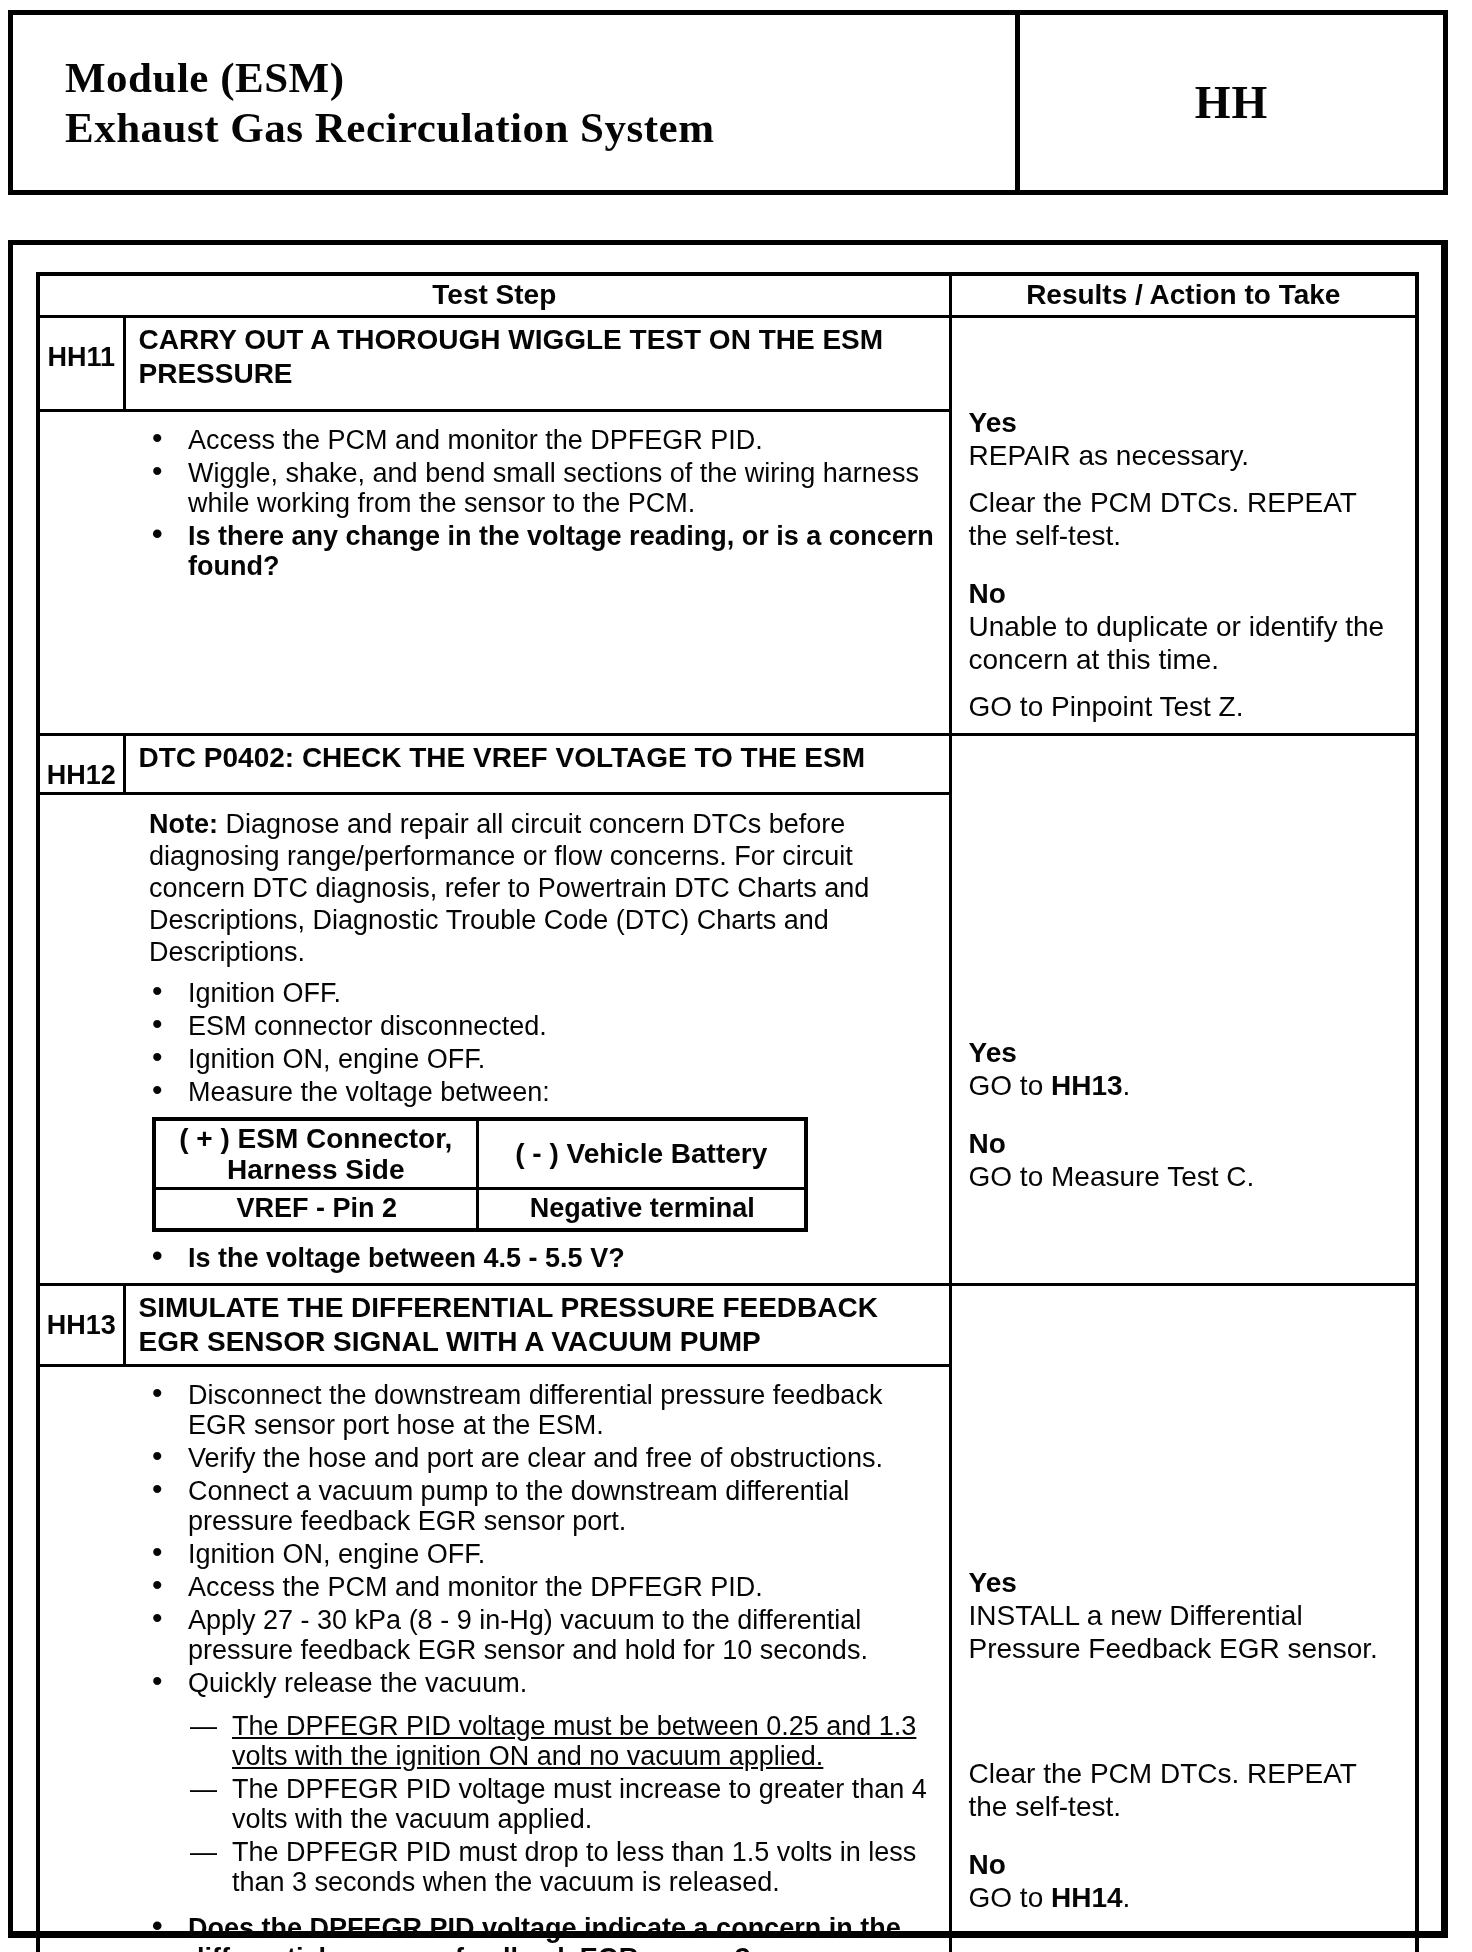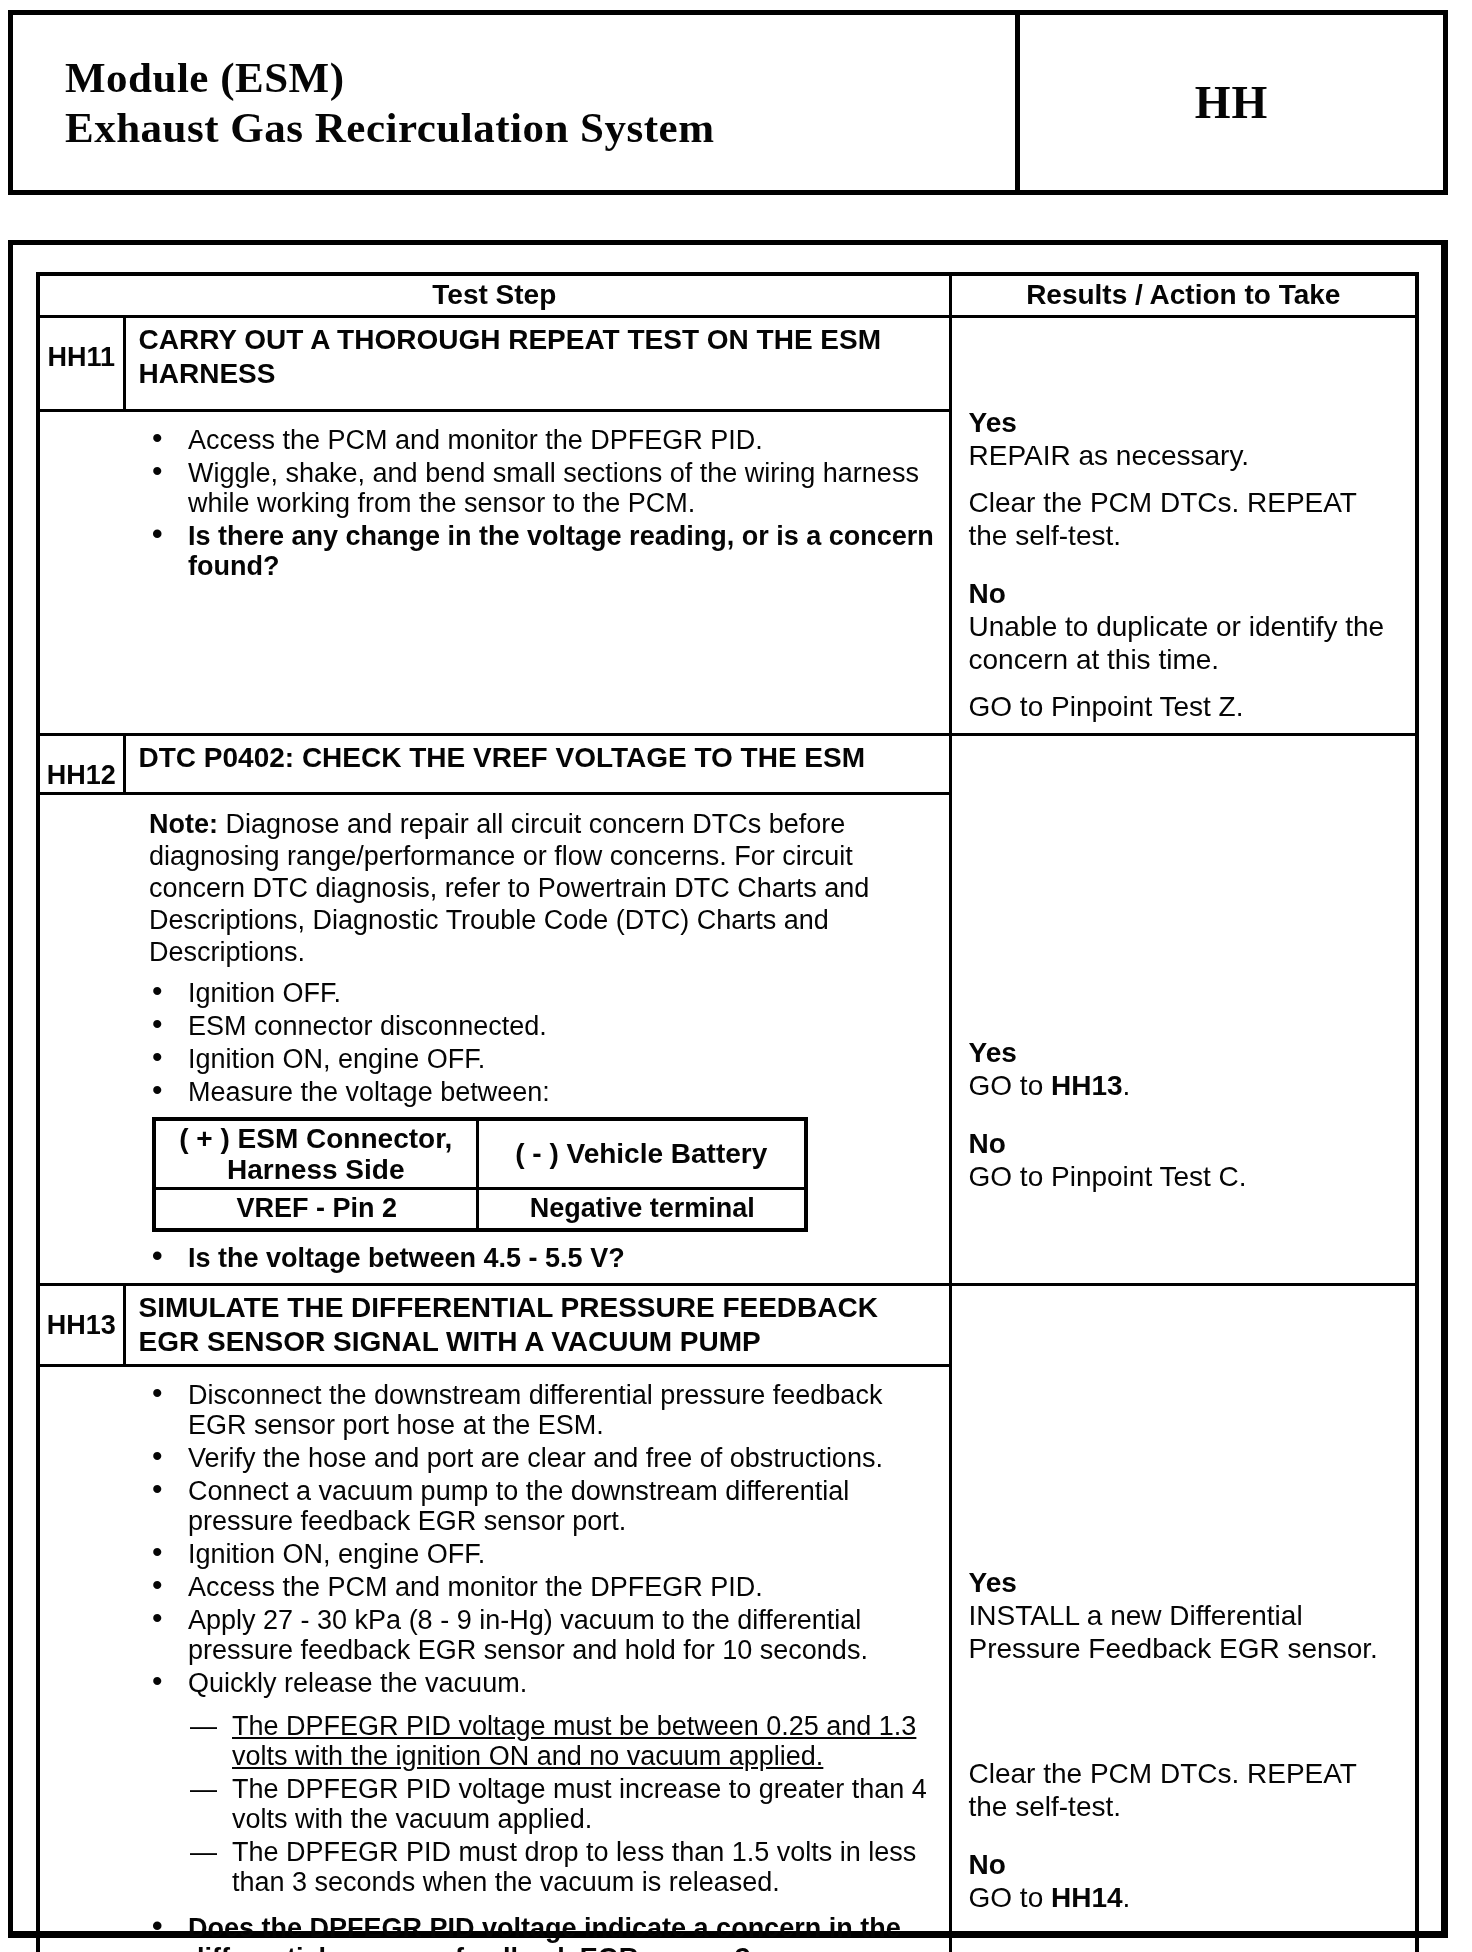--- a/index.html
+++ b/index.html
@@ -167,21 +167,21 @@
       </colgroup>
       <thead>
         <tr>
           <th colspan="2">Test Step</th>
           <th>Results / Action to Take</th>
         </tr>
       </thead>
       <tbody id="steps-tbody">
           <tr class="trow-title" data-step="HH11">
             <td class="cell-num">HH11</td>
-            <td class="cell-title">CARRY OUT A THOROUGH REPEAT TEST ON THE ESM HARNESS</td>
+            <td class="cell-title">CARRY OUT A THOROUGH WIGGLE TEST ON THE ESM PRESSURE</td>
             <td class="cell-results" rowspan="2">
               <div class="res-item res-verdict"><span>Yes</span></div>
               <div class="res-item res-action"><span>REPAIR as necessary.</span></div>
               <div class="res-item res-action"><span>Clear the PCM DTCs. REPEAT the self-test.</span></div>
               <div class="res-item res-verdict"><span>No</span></div>
               <div class="res-item res-action"><span>Unable to duplicate or identify the concern at this time.</span></div>
               <div class="res-item res-action"><span>GO to Pinpoint Test Z.</span></div>
             </td>
           </tr>
           <tr class="trow-body" data-step="HH11">
@@ -191,21 +191,21 @@
               <div class="item bullet b"><span>Is there any change in the voltage reading, or is a concern found?</span></div>
             </td>
           </tr>
           <tr class="trow-title" data-step="HH12">
             <td class="cell-num">HH12</td>
             <td class="cell-title">DTC P0402: CHECK THE VREF VOLTAGE TO THE ESM</td>
             <td class="cell-results" rowspan="2">
               <div class="res-item res-verdict"><span>Yes</span></div>
               <div class="res-item res-action"><span>GO to  </span><span class="b">HH13</span><span>.</span></div>
               <div class="res-item res-verdict"><span>No</span></div>
-              <div class="res-item res-action"><span>GO to Pinpoint Test C.</span></div>
+              <div class="res-item res-action"><span>GO to Measure Test C.</span></div>
             </td>
           </tr>
           <tr class="trow-body" data-step="HH12">
             <td class="cell-body" colspan="2">
               <div class="item note"><span class="b">Note:</span> <span>Diagnose and repair all circuit concern DTCs before diagnosing range/performance or flow concerns. For circuit concern DTC diagnosis, refer to Powertrain DTC Charts and Descriptions, Diagnostic Trouble Code (DTC) Charts and Descriptions.</span></div>
               <div class="item bullet"><span>Ignition OFF.</span></div>
               <div class="item bullet"><span>ESM connector disconnected.</span></div>
               <div class="item bullet"><span>Ignition ON, engine OFF.</span></div>
               <div class="item bullet"><span>Measure the voltage between:</span></div>
               <table class="mini">

